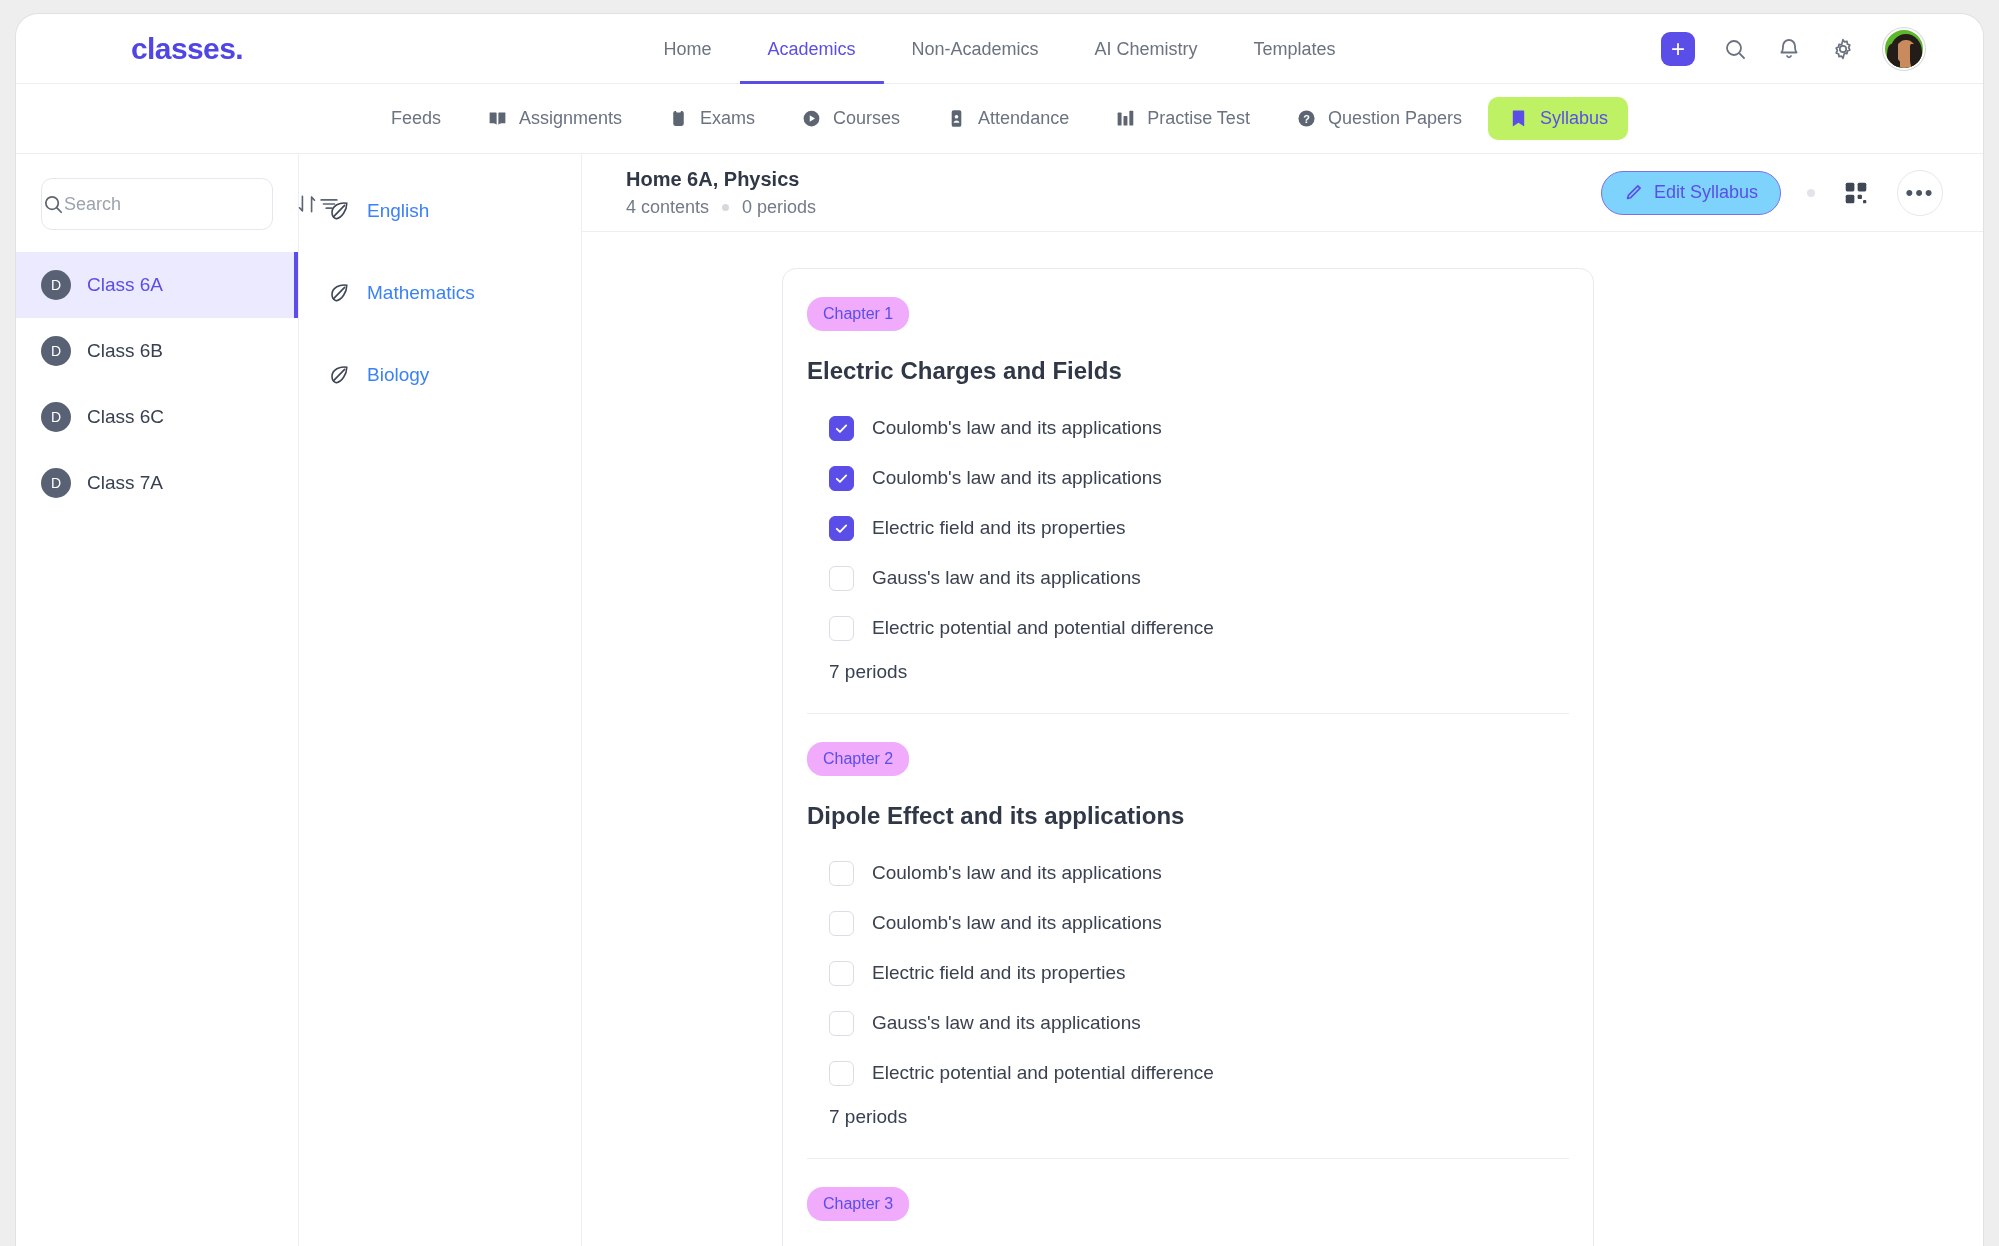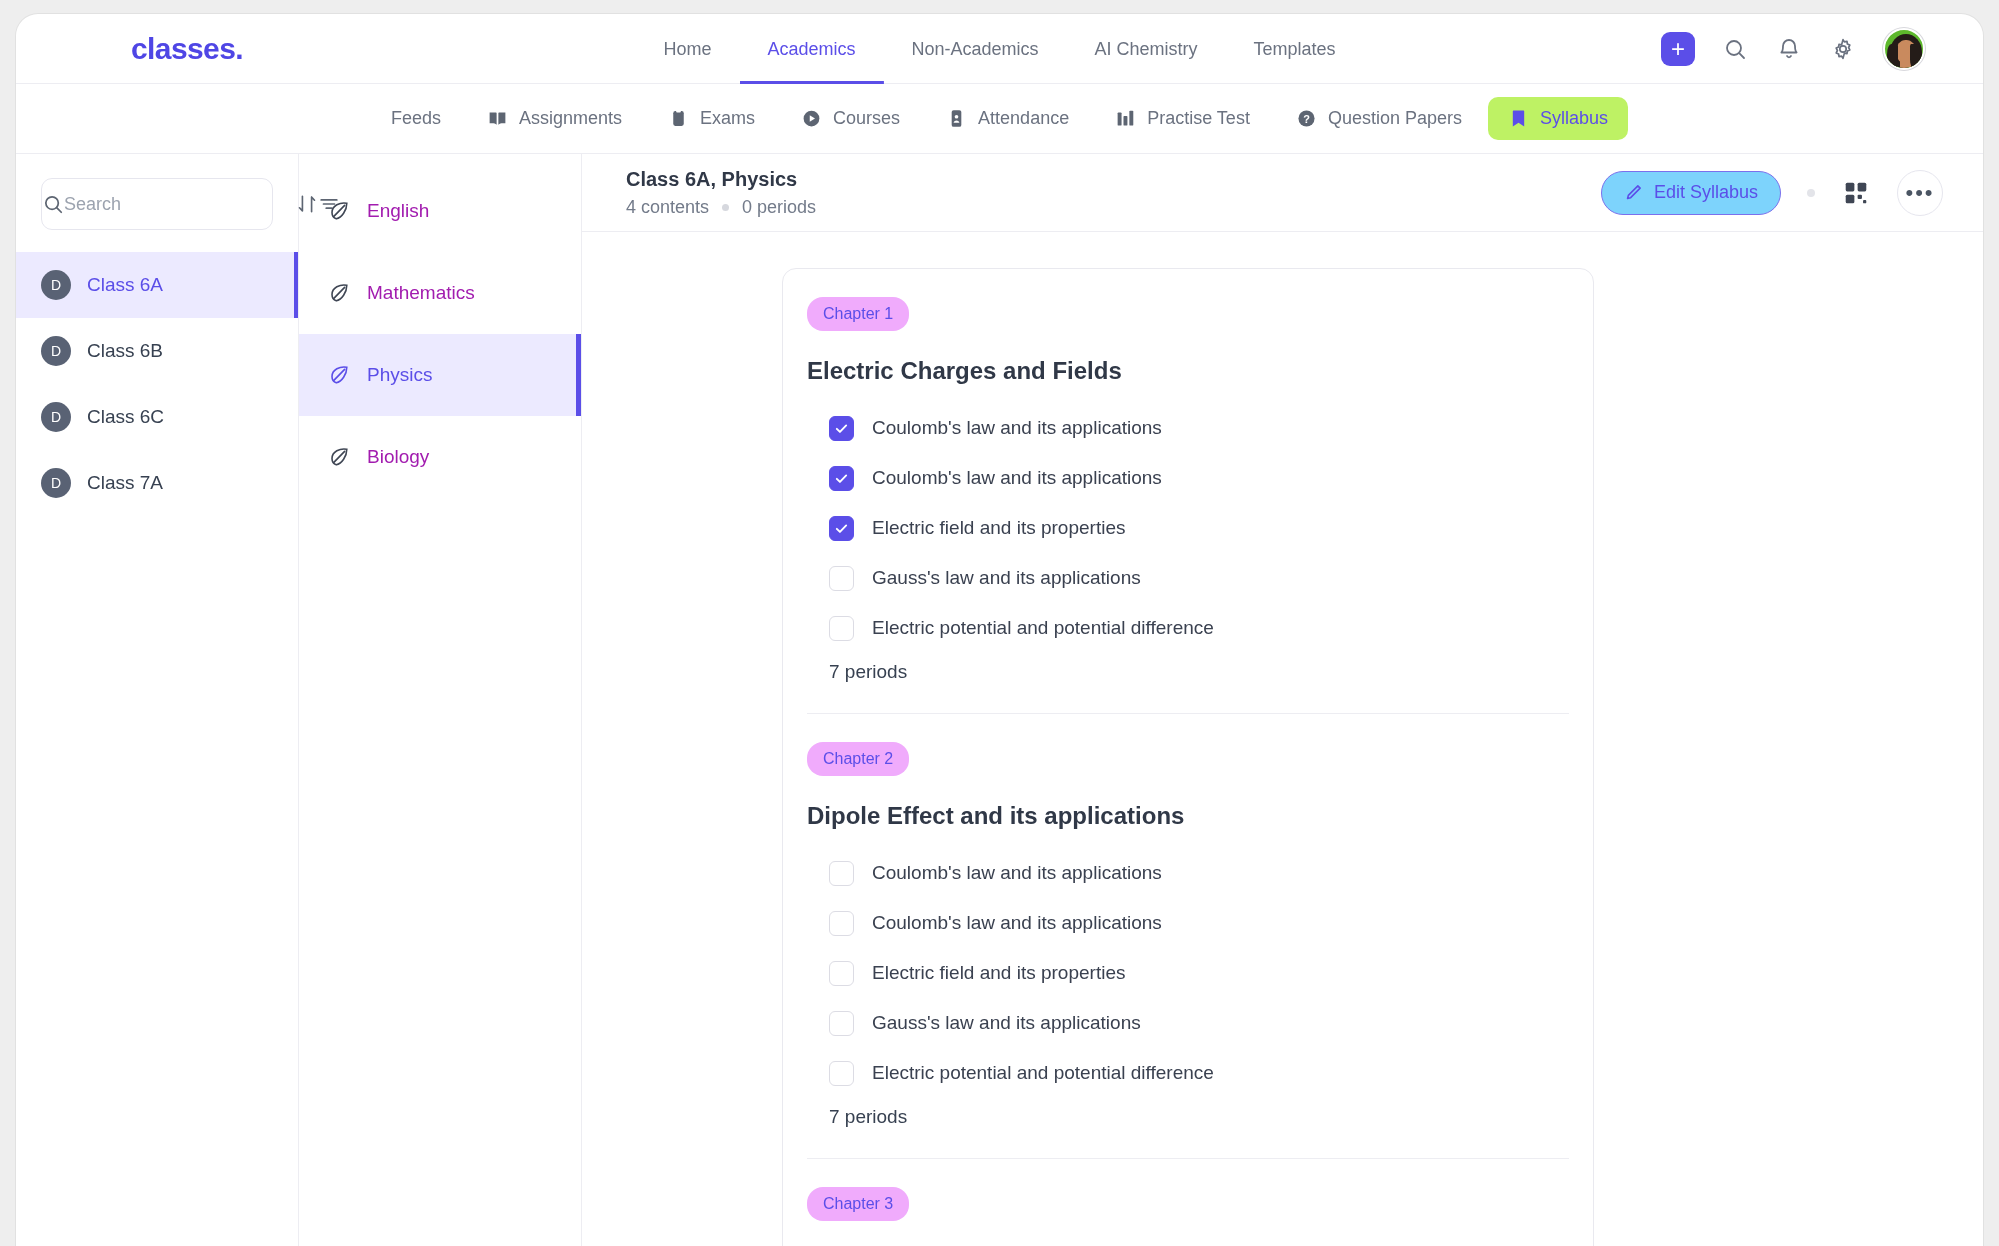--- a/index.html
+++ b/index.html
@@ -115,21 +115,21 @@
   .col-subjects { width: 283px; border-right: 1px solid #ededf2; padding-top: 16px;
                   flex: 0 0 283px; }
   .subjitem { height: 82px; display:flex; align-items:center; gap:16px;
               padding: 0 28px; cursor: pointer; position: relative; }
   .subjitem.active { background: #eceaff; }
   .subjitem.active::after { content:""; position:absolute; right:0; top:0;
                             width:5px; height:100%; background:#5b4ee8; }
   .subjitem .leaf { width:24px; height:24px; color:#3f4654; flex:0 0 24px;
                     display:flex; align-items:center; justify-content:center; }
   .subjitem.active .leaf { color:#5b4ee8; }
-  .subjitem .sname { font-size: 19px; color:#a21caf; }
+  .subjitem .sname { font-size: 19px; color:#3b82f6; }
   .subjitem.active .sname { color:#5b4ee8; }
 
   .col-main { flex: 1; display: flex; flex-direction: column; min-width: 0; }
   .mainhead { height: 78px; border-bottom: 1px solid #ededf2;
               display: flex; align-items: center; padding: 0 40px 0 44px; }
   .mh-left { flex: 1; }
   .mh-title { font-size: 20px; font-weight: bold; color: #303847; margin-bottom: 6px; }
   .mh-sub { display: flex; align-items: center; gap: 13px;
             font-size: 18px; color: #737b8a; }
   .mh-dot { width: 7px; height: 7px; border-radius: 50%; background: #d6d8de; }
@@ -348,45 +348,36 @@
       </div>
       <div class="subjitem">
         <span class="leaf">
           <svg width="24" height="24" viewBox="0 0 24 24" fill="none" stroke="currentColor" stroke-width="1.6" stroke-linecap="round">
             <path d="M19.8 4.2C13 3 5 6.5 5 13.5c0 3 1.8 5.4 4.3 6.3 5.5-1 10.5-8.5 10.5-15.6z"></path>
             <line x1="17.6" y1="6.4" x2="6.6" y2="17.6"></line>
           </svg>
         </span>
         <span class="sname">Mathematics</span>
       </div>
-      <div class="subjitem active">
-        <span class="leaf">
-          <svg width="24" height="24" viewBox="0 0 24 24" fill="none" stroke="currentColor" stroke-width="1.6" stroke-linecap="round">
-            <path d="M19.8 4.2C13 3 5 6.5 5 13.5c0 3 1.8 5.4 4.3 6.3 5.5-1 10.5-8.5 10.5-15.6z"></path>
-            <line x1="17.6" y1="6.4" x2="6.6" y2="17.6"></line>
-          </svg>
-        </span>
-        <span class="sname">Physics</span>
-      </div>
       <div class="subjitem">
         <span class="leaf">
           <svg width="24" height="24" viewBox="0 0 24 24" fill="none" stroke="currentColor" stroke-width="1.6" stroke-linecap="round">
             <path d="M19.8 4.2C13 3 5 6.5 5 13.5c0 3 1.8 5.4 4.3 6.3 5.5-1 10.5-8.5 10.5-15.6z"></path>
             <line x1="17.6" y1="6.4" x2="6.6" y2="17.6"></line>
           </svg>
         </span>
         <span class="sname">Biology</span>
       </div>
     </div>
 
     <div class="col-main">
 
       <div class="mainhead">
         <div class="mh-left">
-          <div class="mh-title">Class 6A, Physics</div>
+          <div class="mh-title">Home 6A, Physics</div>
           <div class="mh-sub">
             <span>4 contents</span>
             <span class="mh-dot"></span>
             <span>0 periods</span>
           </div>
         </div>
         <div class="mh-right">
           <div class="editbtn">
             <span style="display:flex;">
               <svg width="19" height="19" viewBox="0 0 24 24" fill="none" stroke="currentColor" stroke-width="2" stroke-linecap="round" stroke-linejoin="round">

